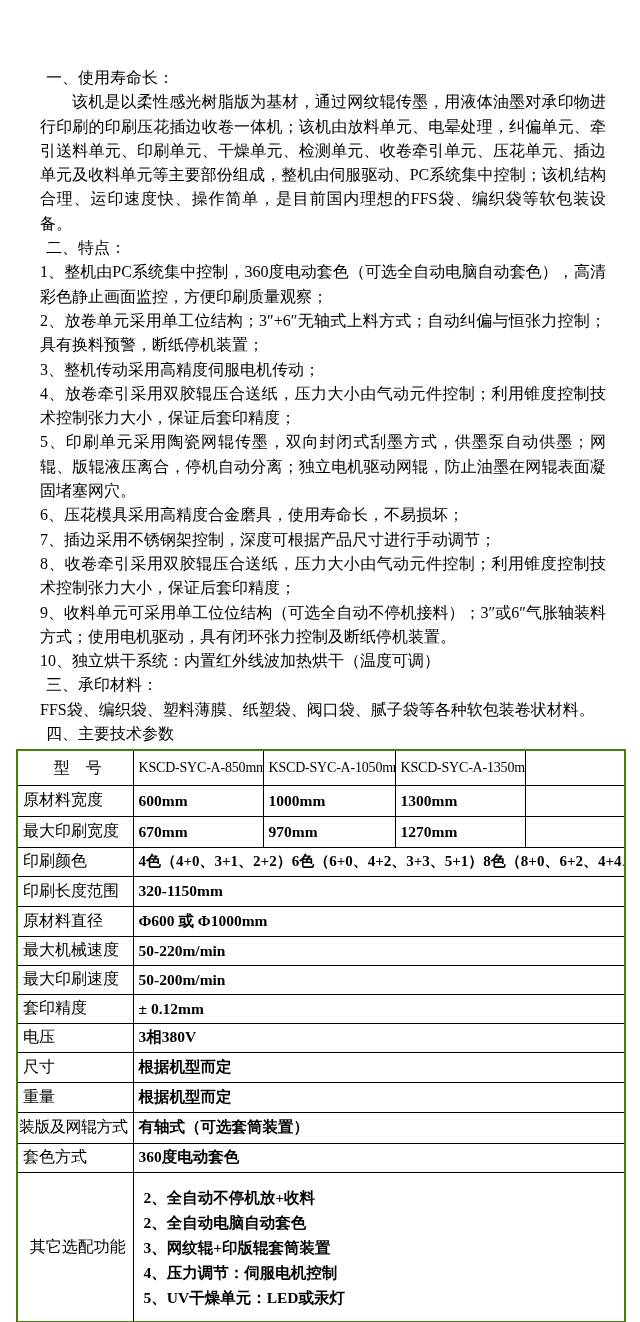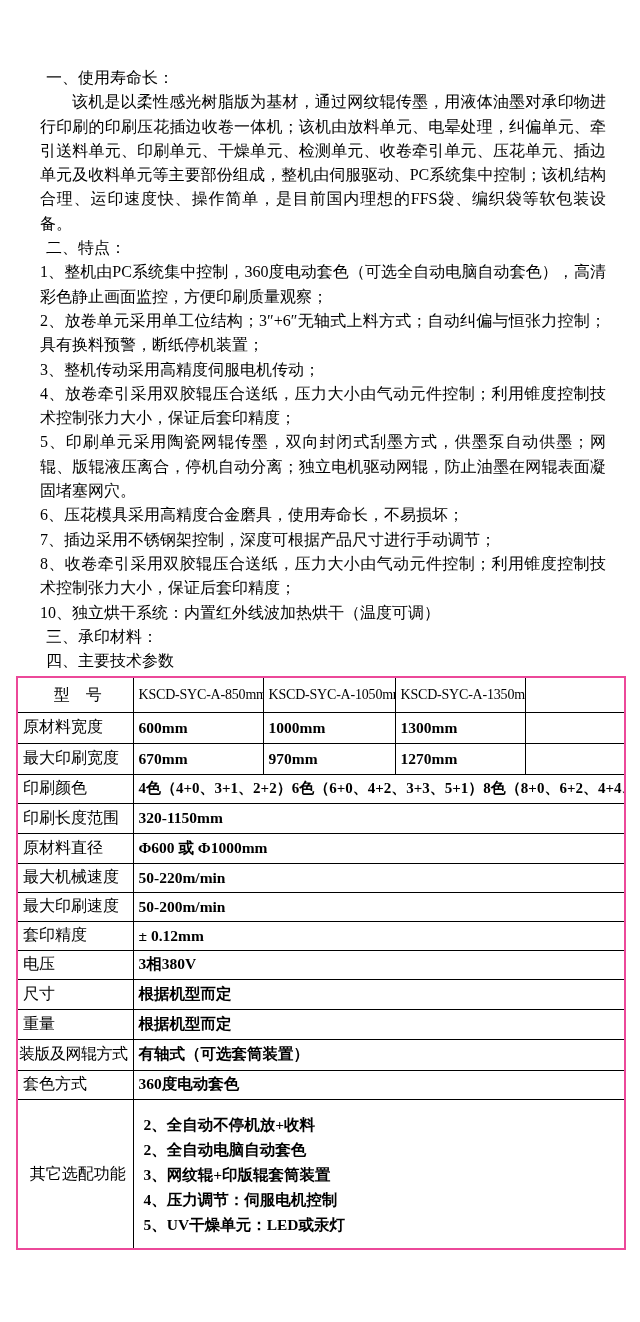--- a/index.html
+++ b/index.html
@@ -19,21 +19,21 @@
   }
   .doc p{margin:0;padding:0;}
   .h{margin-left:6px !important;text-align:left;}
   .indent{text-indent:2em;}
   table.spec{
     border-collapse:collapse;
     table-layout:fixed;
     margin-left:16px;
     margin-top:3px;
     width:610px;
-    border:2px solid #ec4899;
+    border:2px solid #4d7c0f;
     font-size:16px;
     padding-left:24px;
   }
   table.spec td{
     border:1px solid #000;
     vertical-align:middle;
     padding:0 0 0 5px;
     overflow:hidden;
     white-space:nowrap;
   }
@@ -57,22 +57,24 @@
   <p class="indent">该机是以柔性感光树脂版为基材，通过网纹辊传墨，用液体油墨对承印物进行印刷的印刷压花插边收卷一体机；该机由放料单元、电晕处理，纠偏单元、牵引送料单元、印刷单元、干燥单元、检测单元、收卷牵引单元、压花单元、插边单元及收料单元等主要部份组成，整机由伺服驱动、PC系统集中控制；该机结构合理、运印速度快、操作简单，是目前国内理想的FFS袋、编织袋等软包装设备。</p>
   <p class="h">二、特点：</p>
   <p>1、整机由PC系统集中控制，360度电动套色（可选全自动电脑自动套色），高清彩色静止画面监控，方便印刷质量观察；</p>
   <p>2、放卷单元采用单工位结构；3″+6″无轴式上料方式；自动纠偏与恒张力控制；具有换料预警，断纸停机装置；</p>
   <p>3、整机传动采用高精度伺服电机传动；</p>
   <p>4、放卷牵引采用双胶辊压合送纸，压力大小由气动元件控制；利用锥度控制技术控制张力大小，保证后套印精度；</p>
   <p>5、印刷单元采用陶瓷网辊传墨，双向封闭式刮墨方式，供墨泵自动供墨；网辊、版辊液压离合，停机自动分离；独立电机驱动网辊，防止油墨在网辊表面凝固堵塞网穴。</p>
   <p>6、压花模具采用高精度合金磨具，使用寿命长，不易损坏；</p>
   <p>7、插边采用不锈钢架控制，深度可根据产品尺寸进行手动调节；</p>
   <p>8、收卷牵引采用双胶辊压合送纸，压力大小由气动元件控制；利用锥度控制技术控制张力大小，保证后套印精度；</p>
+  <p>9、收料单元可采用单工位位结构（可选全自动不停机接料）；3″或6″气胀轴装料方式；使用电机驱动，具有闭环张力控制及断纸停机装置。</p>
   <p>10、独立烘干系统：内置红外线波加热烘干（温度可调）</p>
   <p class="h">三、承印材料：</p>
+  <p>FFS袋、编织袋、塑料薄膜、纸塑袋、阀口袋、腻子袋等各种软包装卷状材料。</p>
   <p class="h">四、主要技术参数</p>
 </div>
 
 <table class="spec">
   <colgroup>
     <col style="width:116px">
       <col style="width:130px">
       <col style="width:132px">
       <col style="width:130px">
       <col style="width:100px">

